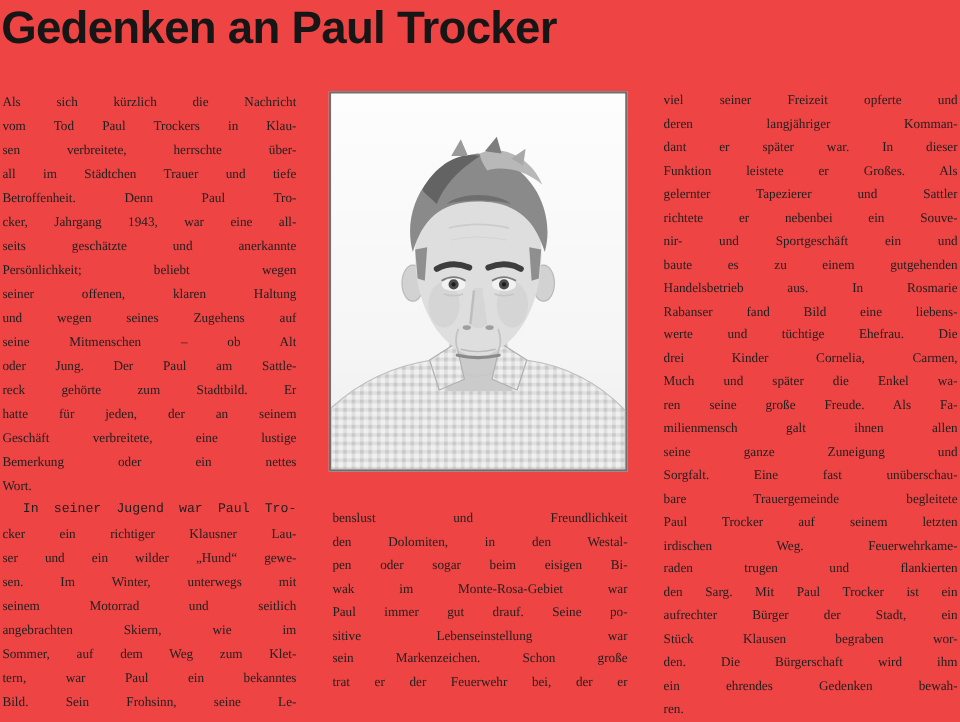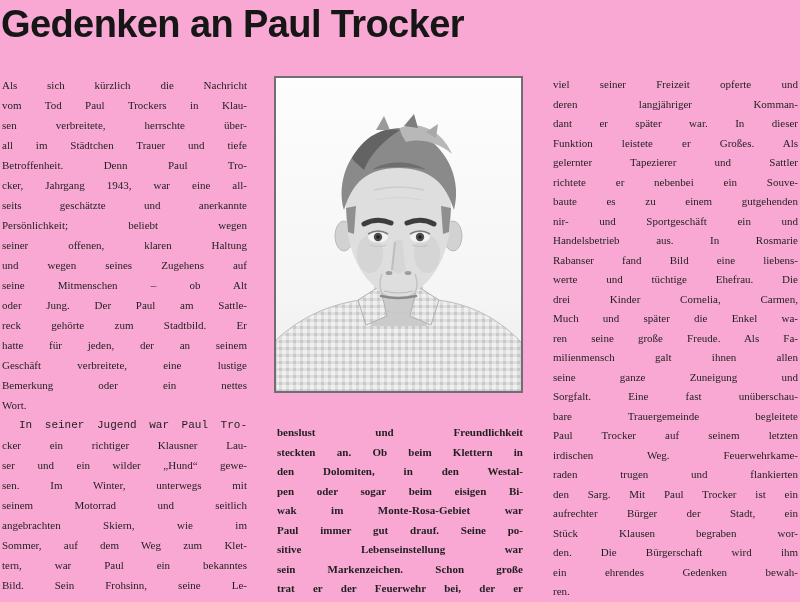--- a/index.html
+++ b/index.html
@@ -1,17 +1,17 @@
 <!DOCTYPE html>
 <html><head>
 <meta charset="utf-8">
 <style>
   html,body{margin:0;padding:0;background:#ffffff;}
   .page{
-    position:relative;width:800px;height:602px;background:#f9a8d4;overflow:hidden;
+    position:relative;width:800px;height:602px;background:#ef4444;overflow:hidden;
     font-family:"Liberation Serif",serif;color:#1f1f1f;
     -webkit-font-smoothing:antialiased;
   }
   .headline{
     position:absolute;left:1px;top:2px;margin:0;
     font-family:"Liberation Sans",sans-serif;font-weight:700;
     font-size:38px;line-height:44px;letter-spacing:-0.6px;color:#161616;
     white-space:nowrap;
   }
   .col{position:absolute;font-size:11px;}
@@ -24,21 +24,21 @@
   .col-mid{left:274px;top:76px;width:249px;}
   .col-right{left:553px;top:75px;width:245px;}
   .col-right .line,.mid-text .line{line-height:19.5px;max-height:20px;}
   .line.indent{padding-left:17px;font-family:Liberation Mono, monospace;}
   .line.para-end{text-align-last:left;}
   .photo{
     margin:0;width:249px;height:317px;box-sizing:border-box;
     border:2px solid #6f6f6f;background:#fafafa;
   }
   .photo svg{display:block;width:100%;height:100%;}
-  .mid-text{margin:30px 0 0 3px;width:246px;font-weight:bold;}
+  .mid-text{margin:30px 0 0 3px;width:246px;}
 </style>
 </head>
 <body>
 
 <div class="page">
 
   <h1 class="headline">Gedenken an Paul Trocker</h1>
 
   <div class="col col-left">
       <div class="line">Als sich kürzlich die Nachricht</div>
@@ -144,40 +144,39 @@
         <path d="M106,196 Q102,206 106,215" stroke="#c4c4c4" stroke-width="1.5" fill="none"></path>
         <path d="M139,196 Q143,206 139,215" stroke="#c4c4c4" stroke-width="1.5" fill="none"></path>
 
         <path d="M108,213 Q122,217 137,213" stroke="#bababa" stroke-width="1.2" fill="none"></path>
         <path d="M105,218 Q122,222 140,218" stroke="#8a8a8a" stroke-width="2.6" stroke-linecap="round" fill="none"></path>
         <path d="M111,233 Q122,238 134,233" stroke="#c8c8c8" stroke-width="1.5" fill="none"></path>
       </svg>
     </figure>
     <div class="mid-text">
         <div class="line">benslust und Freundlichkeit</div>
-        <div class="line">steckten an. Ob beim Klettern in</div>
         <div class="line">den Dolomiten, in den Westal-</div>
         <div class="line">pen oder sogar beim eisigen Bi-</div>
         <div class="line">wak im Monte-Rosa-Gebiet war</div>
         <div class="line">Paul immer gut drauf. Seine po-</div>
         <div class="line">sitive Lebenseinstellung war</div>
         <div class="line">sein Markenzeichen. Schon große</div>
         <div class="line">trat er der Feuerwehr bei, der er</div>
       </div>
   </div>
 
   <div class="col col-right">
       <div class="line">viel seiner Freizeit opferte und</div>
       <div class="line">deren langjähriger Komman-</div>
       <div class="line">dant er später war. In dieser</div>
       <div class="line">Funktion leistete er Großes. Als</div>
       <div class="line">gelernter Tapezierer und Sattler</div>
       <div class="line">richtete er nebenbei ein Souve-</div>
+      <div class="line">nir- und Sportgeschäft ein und</div>
       <div class="line">baute es zu einem gutgehenden</div>
-      <div class="line">nir- und Sportgeschäft ein und</div>
       <div class="line">Handelsbetrieb aus. In Rosmarie</div>
       <div class="line">Rabanser fand Bild eine liebens-</div>
       <div class="line">werte und tüchtige Ehefrau. Die</div>
       <div class="line">drei Kinder Cornelia, Carmen,</div>
       <div class="line">Much und später die Enkel wa-</div>
       <div class="line">ren seine große Freude. Als Fa-</div>
       <div class="line">milienmensch galt ihnen allen</div>
       <div class="line">seine ganze Zuneigung und</div>
       <div class="line">Sorgfalt. Eine fast unüberschau-</div>
       <div class="line">bare Trauergemeinde begleitete</div>

